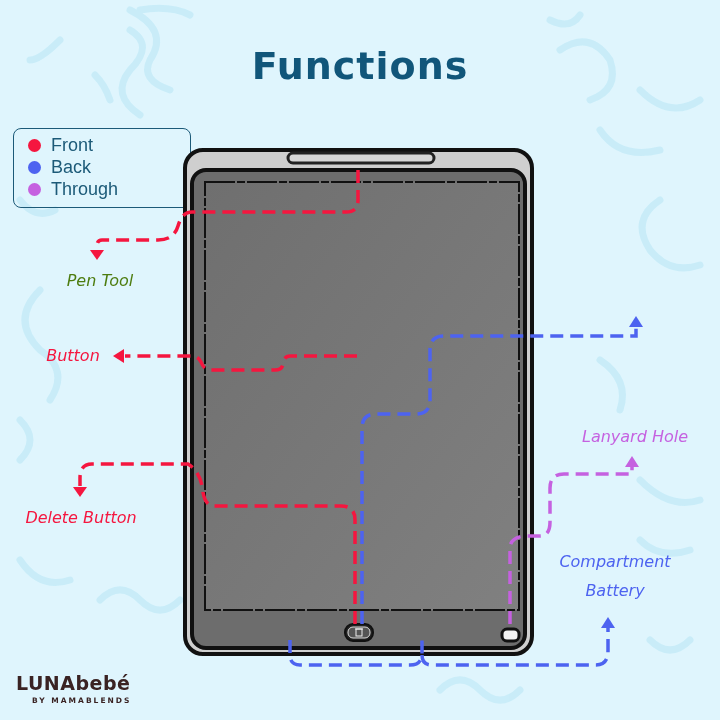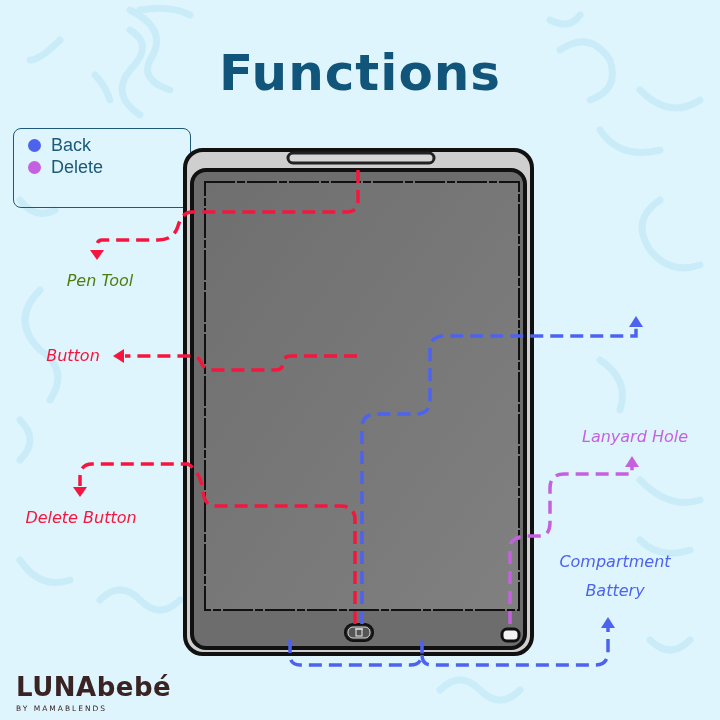--- a/index.html
+++ b/index.html
@@ -1,27 +1,27 @@
 <!DOCTYPE html>
 <html><head>
 <meta charset="utf-8">
 <style>
   html, body { margin:0; padding:0; }
   body { width:720px; height:720px; overflow:hidden; background:#dff5fd; position:relative; font-family:"DejaVu Sans", sans-serif; }
   .bg-squiggles { position:absolute; inset:0; }
-  .title { position:absolute; left:0; width:720px; top:44px; text-align:center; font-family:"DejaVu Sans", sans-serif; font-weight:bold; font-size:50px; color:#11567a; letter-spacing:1px; }
+  .title { position:absolute; left:0; width:720px; top:44px; text-align:center; font-family:"DejaVu Sans", sans-serif; font-weight:bold; font-size:38px; color:#11567a; letter-spacing:1px; }
   .legend { position:absolute; left:13px; top:128px; width:178px; height:80px; border:1.5px solid #1c5a78; border-radius:8px; box-sizing:border-box; padding:5px 0 0 14px; }
   .legend-item { display:flex; align-items:center; height:22px; }
   .legend-dot { width:13px; height:13px; border-radius:50%; margin-right:10px; }
   .legend-label { font-family:"Liberation Sans", sans-serif; font-size:18px; color:#1c5a78; }
   .callout { position:absolute; font-family:"DejaVu Sans", sans-serif; font-size:16px; font-style:italic; line-height:29px; text-align:center; }
   .diagram { position:absolute; left:0; top:0; }
   .logo { position:absolute; left:16px; top:672px; }
-  .logo-main { font-family:"DejaVu Sans", sans-serif; font-weight:bold; font-size:26px; color:#3a2323; letter-spacing:0.5px; }
-  .logo-sub { font-family:"DejaVu Sans", sans-serif; font-weight:normal; font-size:7.5px; color:#3a2323; letter-spacing:2px; margin-top:2px; }
+  .logo-main { font-family:"DejaVu Sans", sans-serif; font-weight:bold; font-size:19px; color:#3a2323; letter-spacing:0.5px; }
+  .logo-sub { font-family:"DejaVu Sans", sans-serif; font-weight:bold; font-size:7.5px; color:#3a2323; letter-spacing:2px; margin-left:16px; margin-top:2px; }
 </style>
 </head>
 <body>
 
 <svg class="bg-squiggles" width="720" height="720" viewBox="0 0 720 720">
   <g fill="none" stroke="#c4ebf8" stroke-width="7" stroke-linecap="round" opacity="0.8">
     <path d="M140 10 q 30 -5 50 5"></path>
     <path d="M60 40 q -20 20 -30 20"></path>
     <path d="M130 30 q 25 15 0 40 q -20 25 10 45"></path>
     <path d="M95 75 q 10 10 15 25"></path>
@@ -41,26 +41,30 @@
     <path d="M440 690 q 20 -20 40 0 q 20 20 40 0"></path>
     <path d="M550 20 q 20 10 30 -5"></path>
     <path d="M20 200 q 15 20 35 10"></path>
   </g>
 </svg>
 
 <div class="title">Functions</div>
 
 <div class="legend">
   <div class="legend-item">
+    <span class="legend-dot" style="background:#f5163f"></span>
+    <span class="legend-label">Front</span>
+  </div>
+  <div class="legend-item">
     <span class="legend-dot" style="background:#4d63f0"></span>
     <span class="legend-label">Back</span>
   </div>
   <div class="legend-item">
     <span class="legend-dot" style="background:#c561e0"></span>
-    <span class="legend-label">Delete</span>
+    <span class="legend-label">Through</span>
   </div>
 </div>
 
 <svg class="diagram" width="720" height="720" viewBox="0 0 720 720">
   <defs>
     <linearGradient id="scr" x1="0" y1="0" x2="1" y2="1">
       <stop offset="0" stop-color="#6f6f6f"></stop>
       <stop offset="1" stop-color="#808080"></stop>
     </linearGradient>
   </defs>

